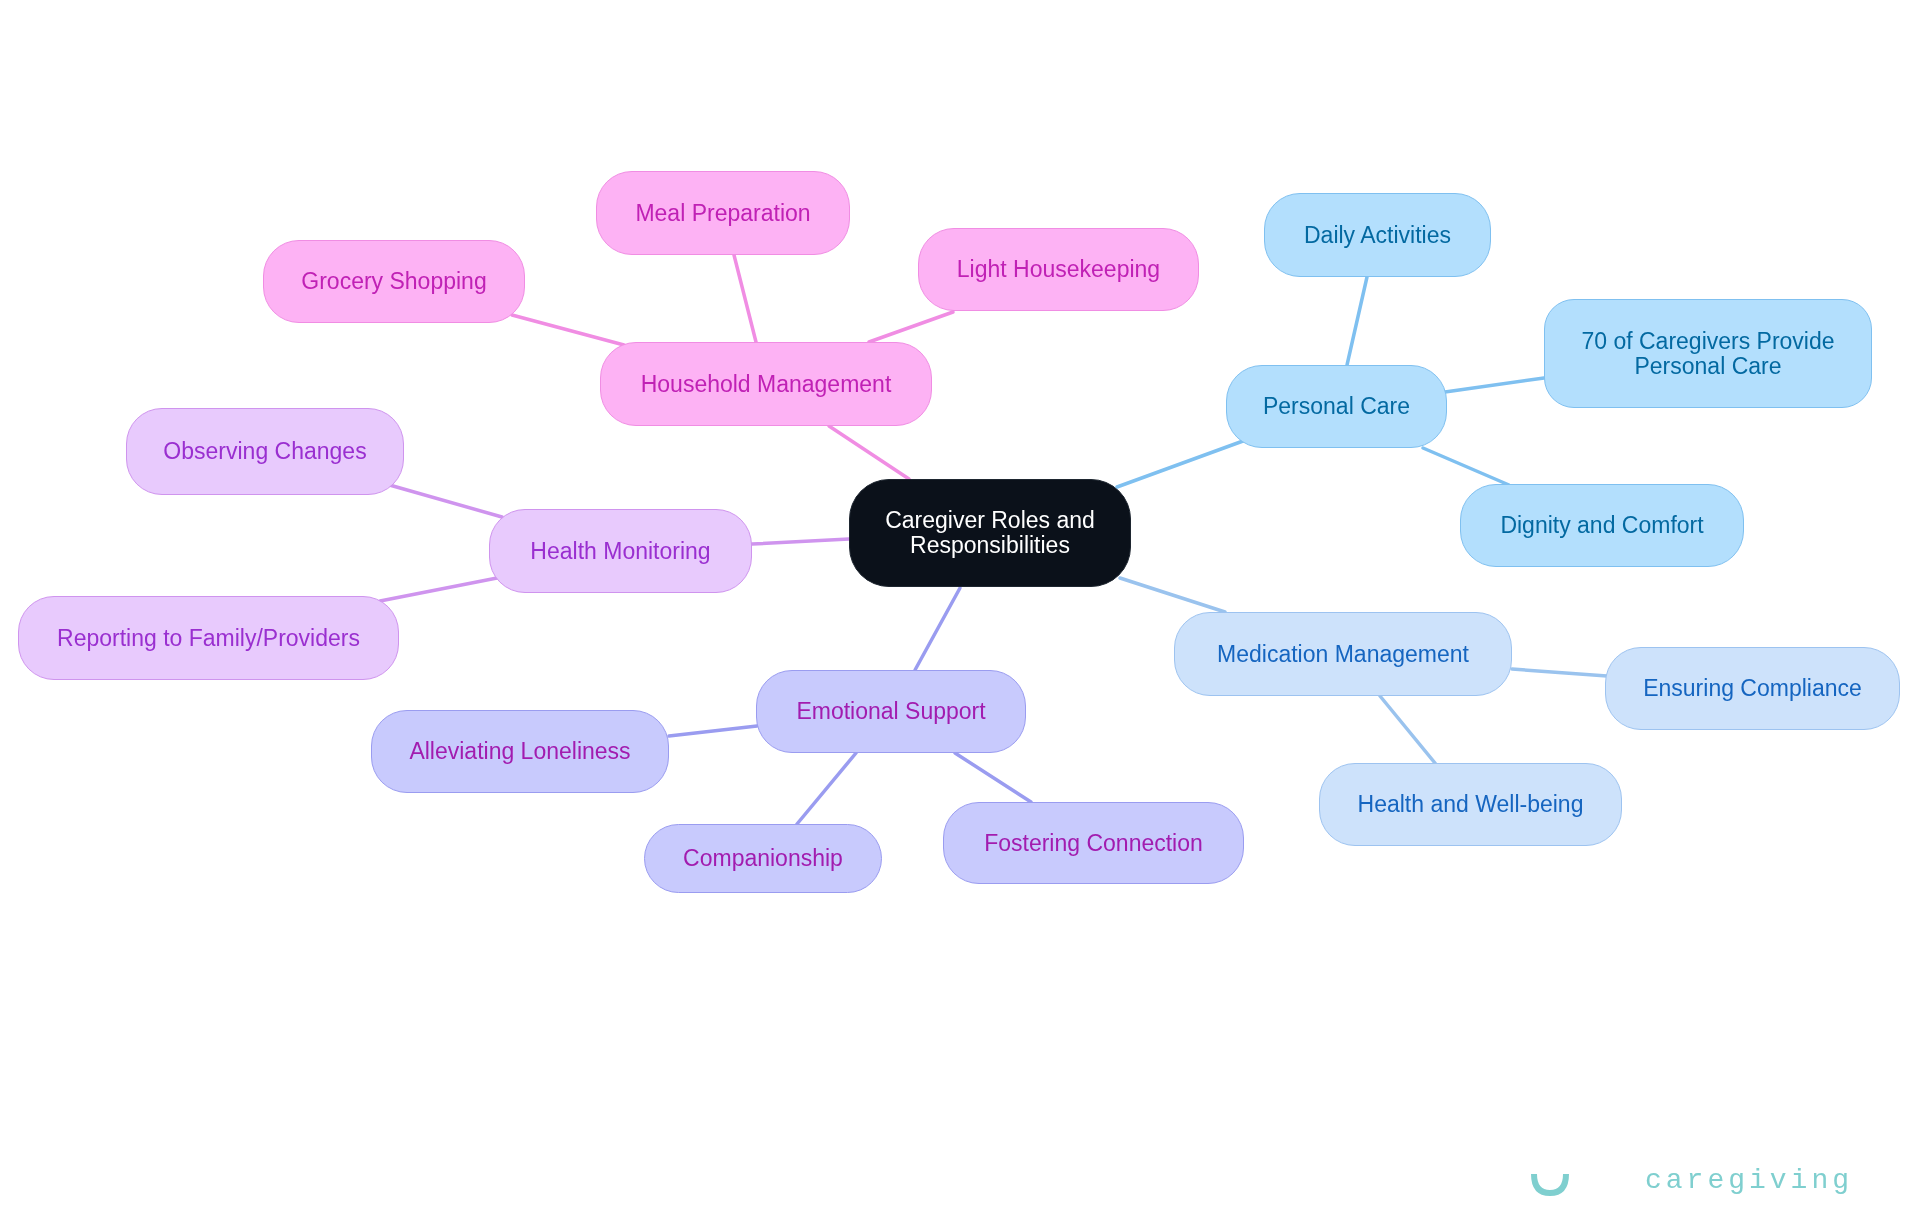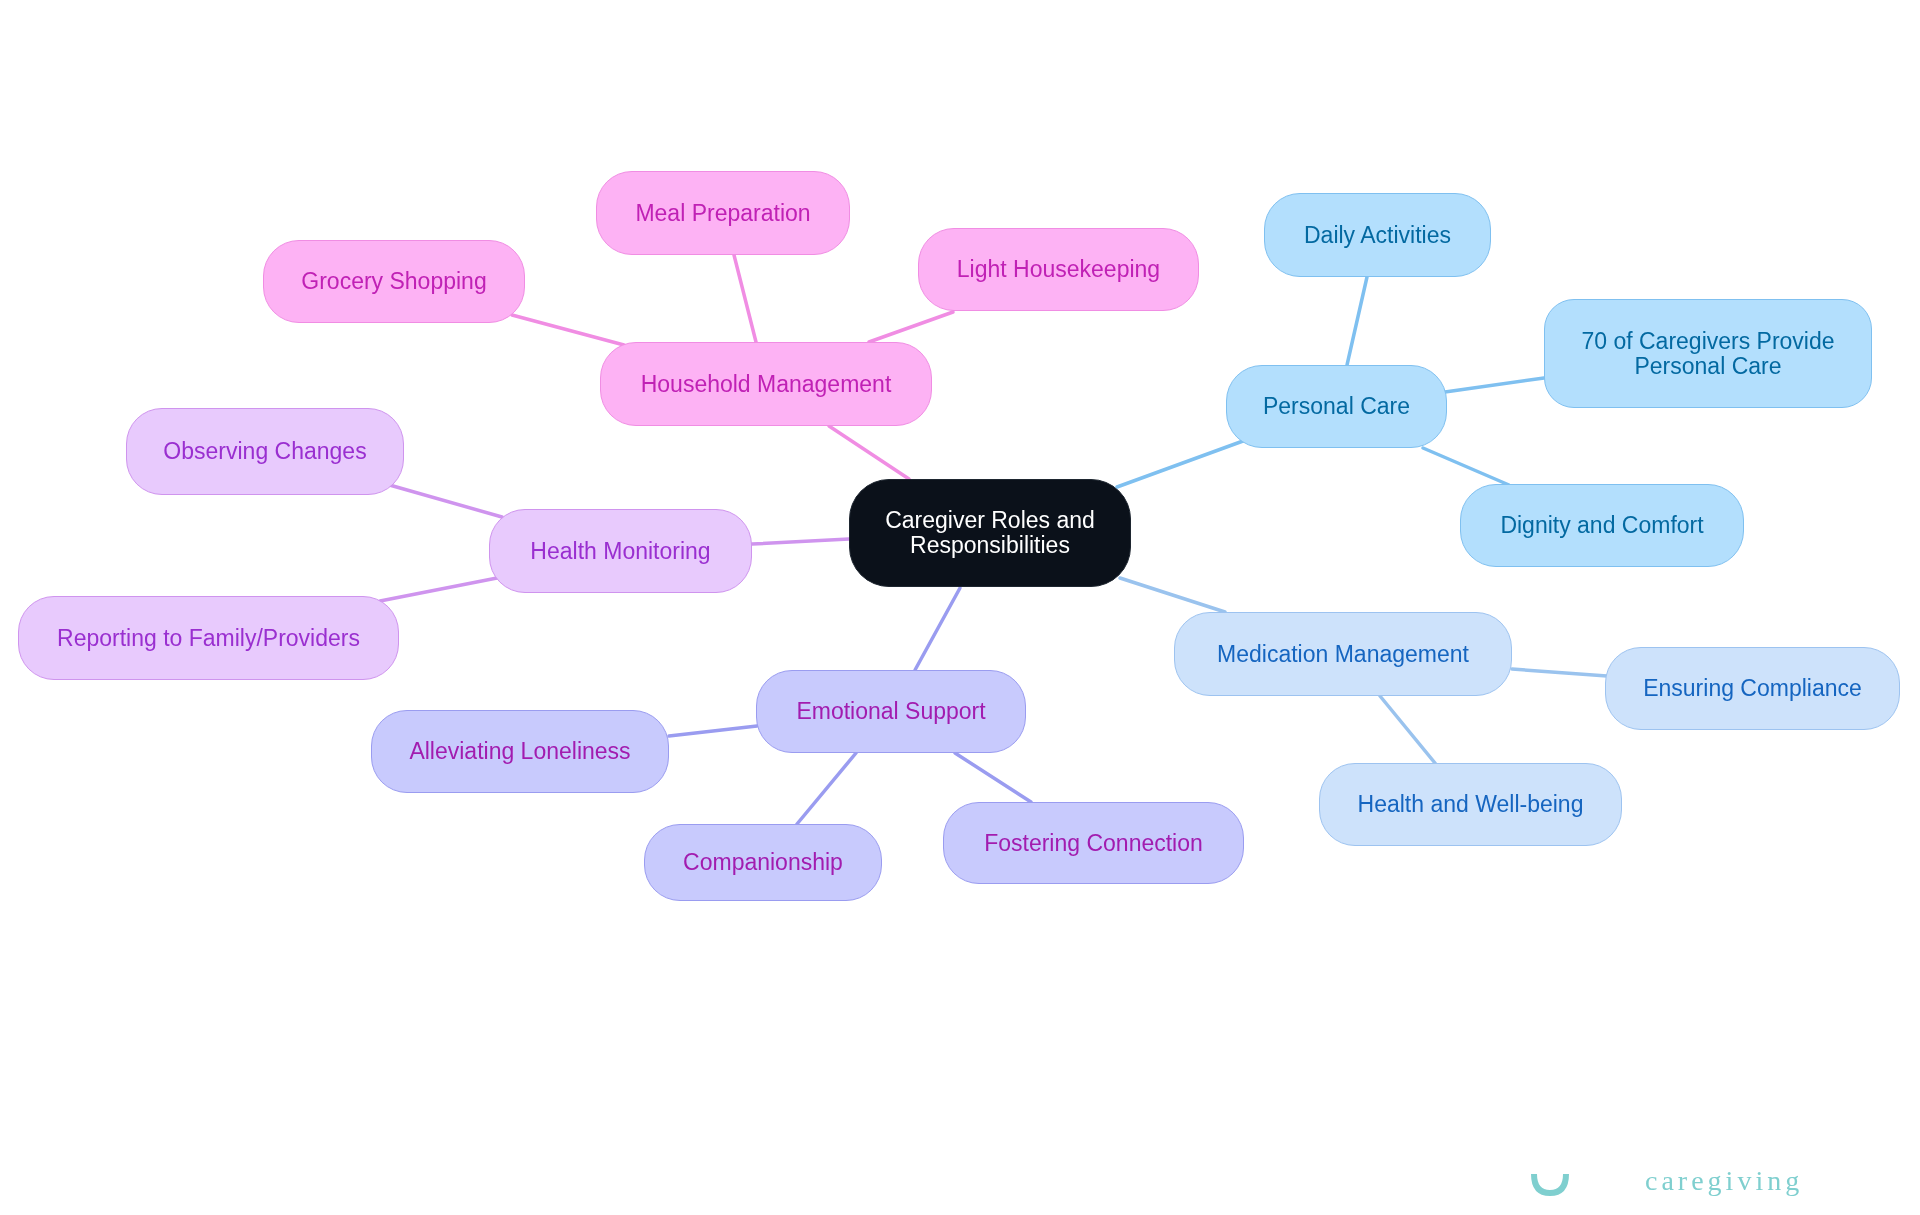--- a/index.html
+++ b/index.html
@@ -16,21 +16,21 @@
   .b-personal   { background: #B3DFFD; border-color: #7FC0F0; color: #0369a1; }
   .b-medication { background: #CDE2FB; border-color: #9DC3F0; color: #1565C0; }
   .b-emotional  { background: #C8CAFD; border-color: #9A9CF0; color: #a21caf; }
   .b-health     { background: #E8CAFD; border-color: #CF94EE; color: #9A2FD0; }
   .b-household  { background: #FDB2F4; border-color: #F08DE3; color: #C021B5; }
   .logo { position: absolute; left: 1420px; top: 1100px; width: 460px; height: 110px; }
   .logo-main { position: absolute; left: 0; top: 0; font-family: "DejaVu Sans", sans-serif; font-weight: bold;
                font-size: 58px; letter-spacing: 1px; line-height: 70px; white-space: nowrap; }
   .logo-main .coral { color: #F47B6B; }
   .logo-main .teal { color: #7FCFCF; }
-  .logo-sub { position: absolute; left: 225px; top: 66px; font-family: Liberation Serif, serif; font-size: 28px;
+  .logo-sub { position: absolute; left: 225px; top: 66px; font-family: Liberation Mono, monospace; font-size: 28px;
               letter-spacing: 4px; color: #7FCFCF; line-height: 30px; }
   .logo-smile { position: absolute; left: 110px; top: 72px; width: 40px; height: 24px; }
 </style>
 </head>
 <body>
 
 <svg id="edges" xmlns="http://www.w3.org/2000/svg" width="1920" height="1215">
 
   <g stroke="#7FC0F0" stroke-width="3.5" fill="none" stroke-linecap="round">
     <line x1="1117" y1="487" x2="1243" y2="441"></line>
@@ -94,21 +94,21 @@
 <div class="node b-medication" style="left:1319px; top:763px; width:303px; height:83px;">
   <span>Health and Well-being</span>
 </div>
 
 <div class="node b-emotional" style="left:756px; top:670px; width:270px; height:83px;">
   <span>Emotional Support</span>
 </div>
 <div class="node b-emotional" style="left:371px; top:710px; width:298px; height:83px;">
   <span>Alleviating Loneliness</span>
 </div>
-<div class="node b-emotional" style="left:644px; top:824px; width:238px; height:77px;">
+<div class="node b-emotional" style="left:644px; top:824px; width:238px; height:69px;">
   <span>Companionship</span>
 </div>
 <div class="node b-emotional" style="left:943px; top:802px; width:301px; height:82px;">
   <span>Fostering Connection</span>
 </div>
 
 <div class="node b-health" style="left:489px; top:509px; width:263px; height:84px;">
   <span>Health Monitoring</span>
 </div>
 <div class="node b-health" style="left:126px; top:408px; width:278px; height:87px;">

